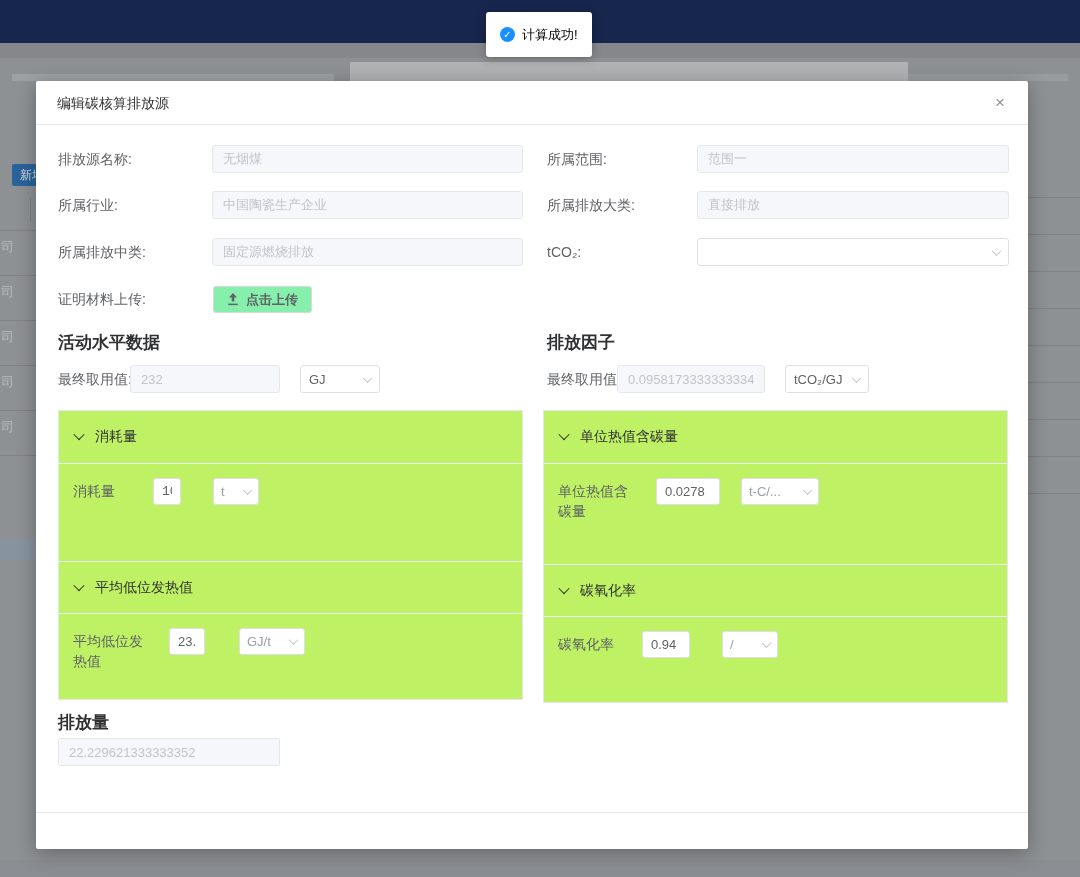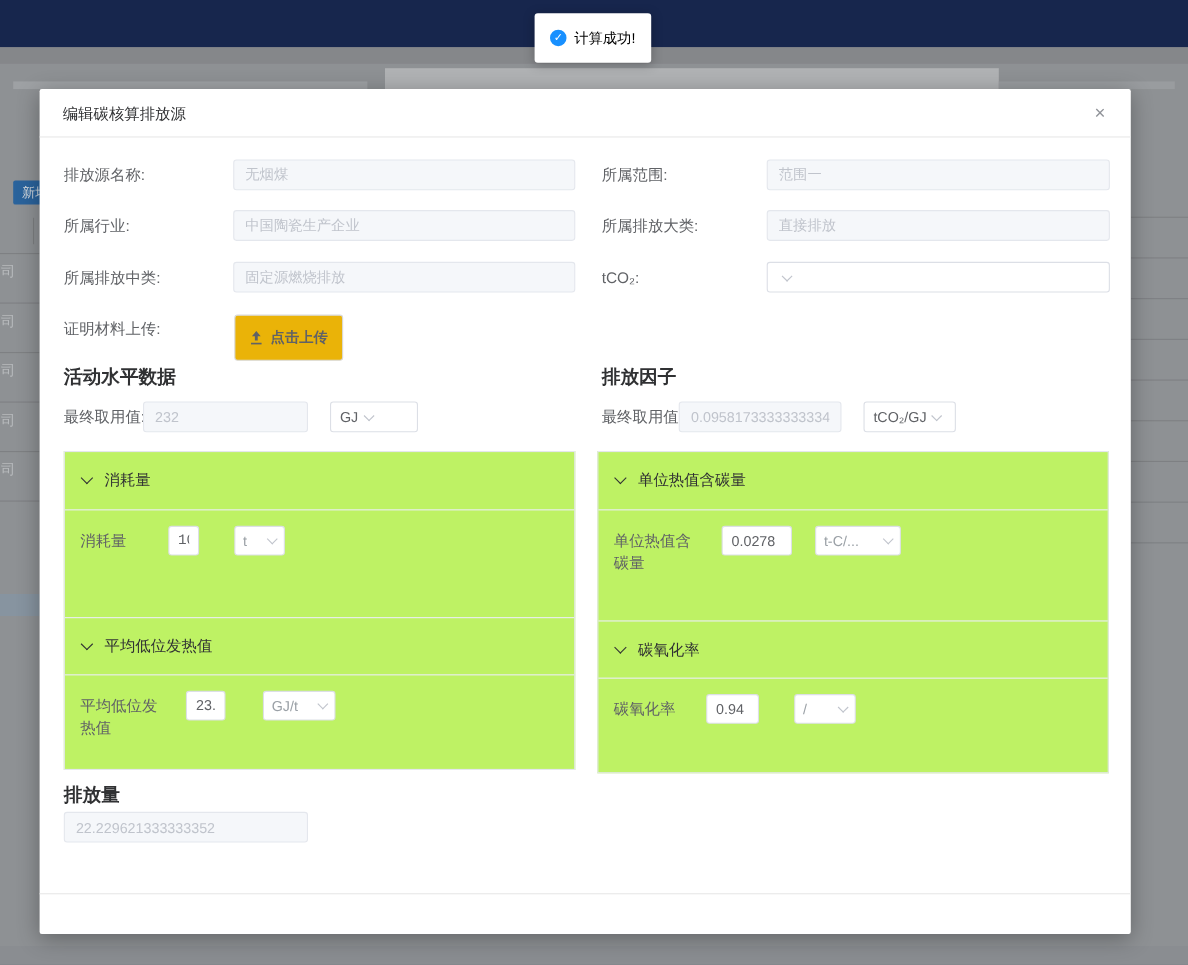--- a/index.html
+++ b/index.html
@@ -34,27 +34,27 @@
   .m-title { position:absolute; left:21px; top:0; line-height:44px; font-size:14px; color:#303133; }
   .m-close { position:absolute; right:18px; top:12px; width:20px; height:20px; color:#909399; font-size:17px;
              line-height:20px; text-align:center; cursor:pointer; }
 
   .flabel { position:absolute; font-size:14px; color:#606266; line-height:28px; white-space:nowrap; }
   .inp { position:absolute; height:28px; border:1px solid #dcdfe6; border-radius:3px; background:#fff;
          color:#606266; font-size:13px; padding:0 10px; outline:none; width:100%; }
   .inp.dis { background:#f5f7fa; border-color:#e4e7ed; color:#c0c4cc; }
   .abs { position:absolute; }
   .sel { position:absolute; height:28px; border:1px solid #dcdfe6; border-radius:3px; background:#fff;
-         display:flex; align-items:center; padding:0 8px; font-size:13px; color:#606266; }
+         display:flex; align-items:center; justify-content:space-between; padding:0 8px; font-size:13px; color:#606266; }
   .sel .txt { overflow:hidden; white-space:nowrap; }
   .chev { width:7px; height:7px; border-right:1.4px solid #c0c4cc; border-bottom:1.4px solid #c0c4cc;
           transform:rotate(45deg) translate(-1px,-1px); flex:none; margin-left:6px; }
   .chev.dark { border-color:#303133; width:8px; height:8px; margin:0 12px 2px 2px; }
 
-  .upload-btn { position:absolute; height:42px; border:1px solid #d9d9d9; border-radius:3px; background:#eab308;
+  .upload-btn { position:absolute; height:27px; border:1px solid #d9d9d9; border-radius:3px; background:#86efac;
                 display:flex; align-items:center; gap:7px; padding:0 13px; font-size:13px; font-weight:600; color:#606266; cursor:pointer; }
 
   .sec-title { position:absolute; font-size:17px; font-weight:700; color:#303133; }
 
   .card { position:absolute; border:1px solid #e4e7ed; background:#bef264; }
   .panel-h { height:53px; display:flex; align-items:center; padding:0 14px; border-bottom:1px solid #ebeef5;
              position:relative; font-size:14px; color:#303133; cursor:pointer; }
   .panel-note { position:absolute; right:38px; top:0; line-height:53px; font-size:14px; color:#303133; }
   .panel-b { position:relative; padding:14px; display:flex; align-items:flex-start; }
   .panel-b .plabel { width:76px; font-size:14px; color:#606266; line-height:20px; padding-top:3px; flex:none; }

